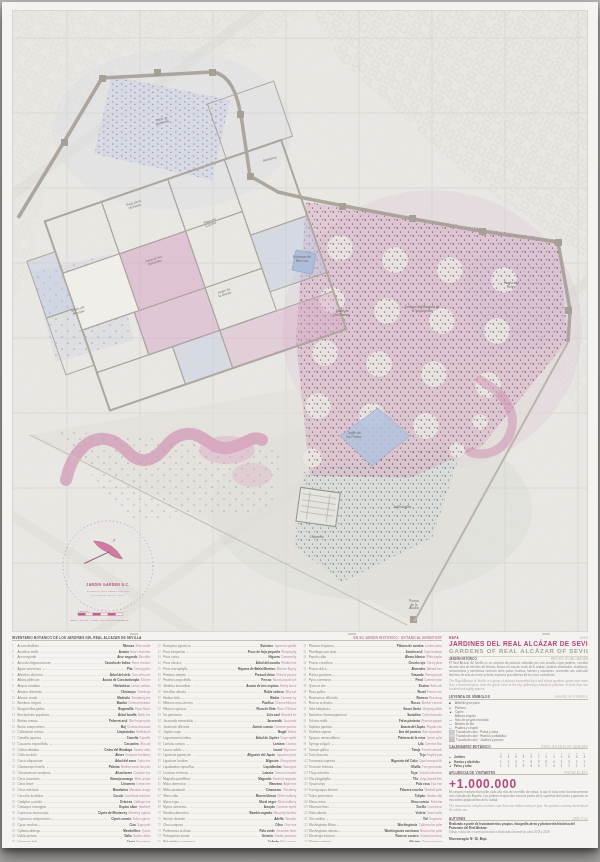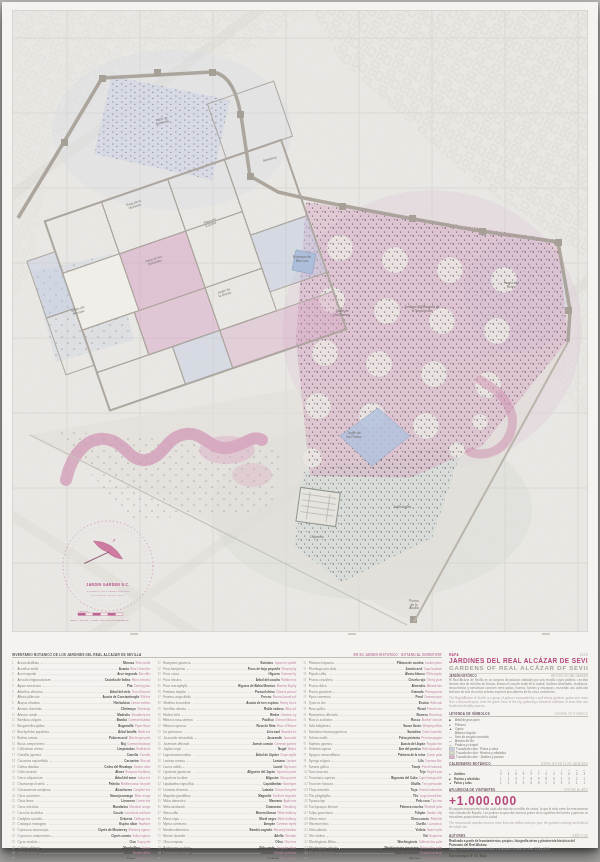--- a/index.html
+++ b/index.html
@@ -3,21 +3,21 @@
 <meta charset="utf-8">
 <style>
   html,body{margin:0;padding:0;width:600px;height:862px;overflow:hidden;
     background:linear-gradient(#b6b5b3,#a5a4a2);
     font-family:"Liberation Sans","DejaVu Sans",sans-serif;}
   #poster{position:absolute;left:2px;top:2px;width:596px;height:846px;
     background:#f4f3f0;box-shadow:0 3px 5px rgba(0,0,0,.35),0 9px 14px rgba(0,0,0,.45);}
   .map-wrap{position:absolute;left:10px;top:8px;width:576px;height:622px;}
   .tick{position:absolute;height:2px;width:8px;background:#cfccc7;top:631px;}
   
-  #bottom{position:absolute;left:10px;top:651px;width:576px;height:206px;overflow:hidden;}
+  #bottom{position:absolute;left:10px;top:634px;width:576px;height:206px;overflow:hidden;}
   #bottom-scale{width:1152px;height:412px;transform:scale(.5);transform-origin:0 0;display:flex;gap:14px;}
   #lists{flex:1;display:flex;flex-direction:column;min-width:0;}
   .lists-header{display:flex;justify-content:space-between;font-size:6.4px;font-weight:bold;
     color:#5e5b57;border-bottom:1px solid #8d8a85;padding-bottom:2px;margin-bottom:3px;letter-spacing:.3px;}
   .lists-header .hr{color:#c285a4;font-weight:bold;}
   .lists-cols{display:flex;gap:14px;flex:1;}
   .sp-col{flex:1;min-width:0;}
   .sp-row{display:flex;align-items:baseline;font-size:6px;line-height:9.55px;white-space:nowrap;overflow:hidden;}
   .sp-n{width:11px;color:#b2ada6;font-size:5.4px;flex:none;}
   .sp-l{color:#88847e;}

